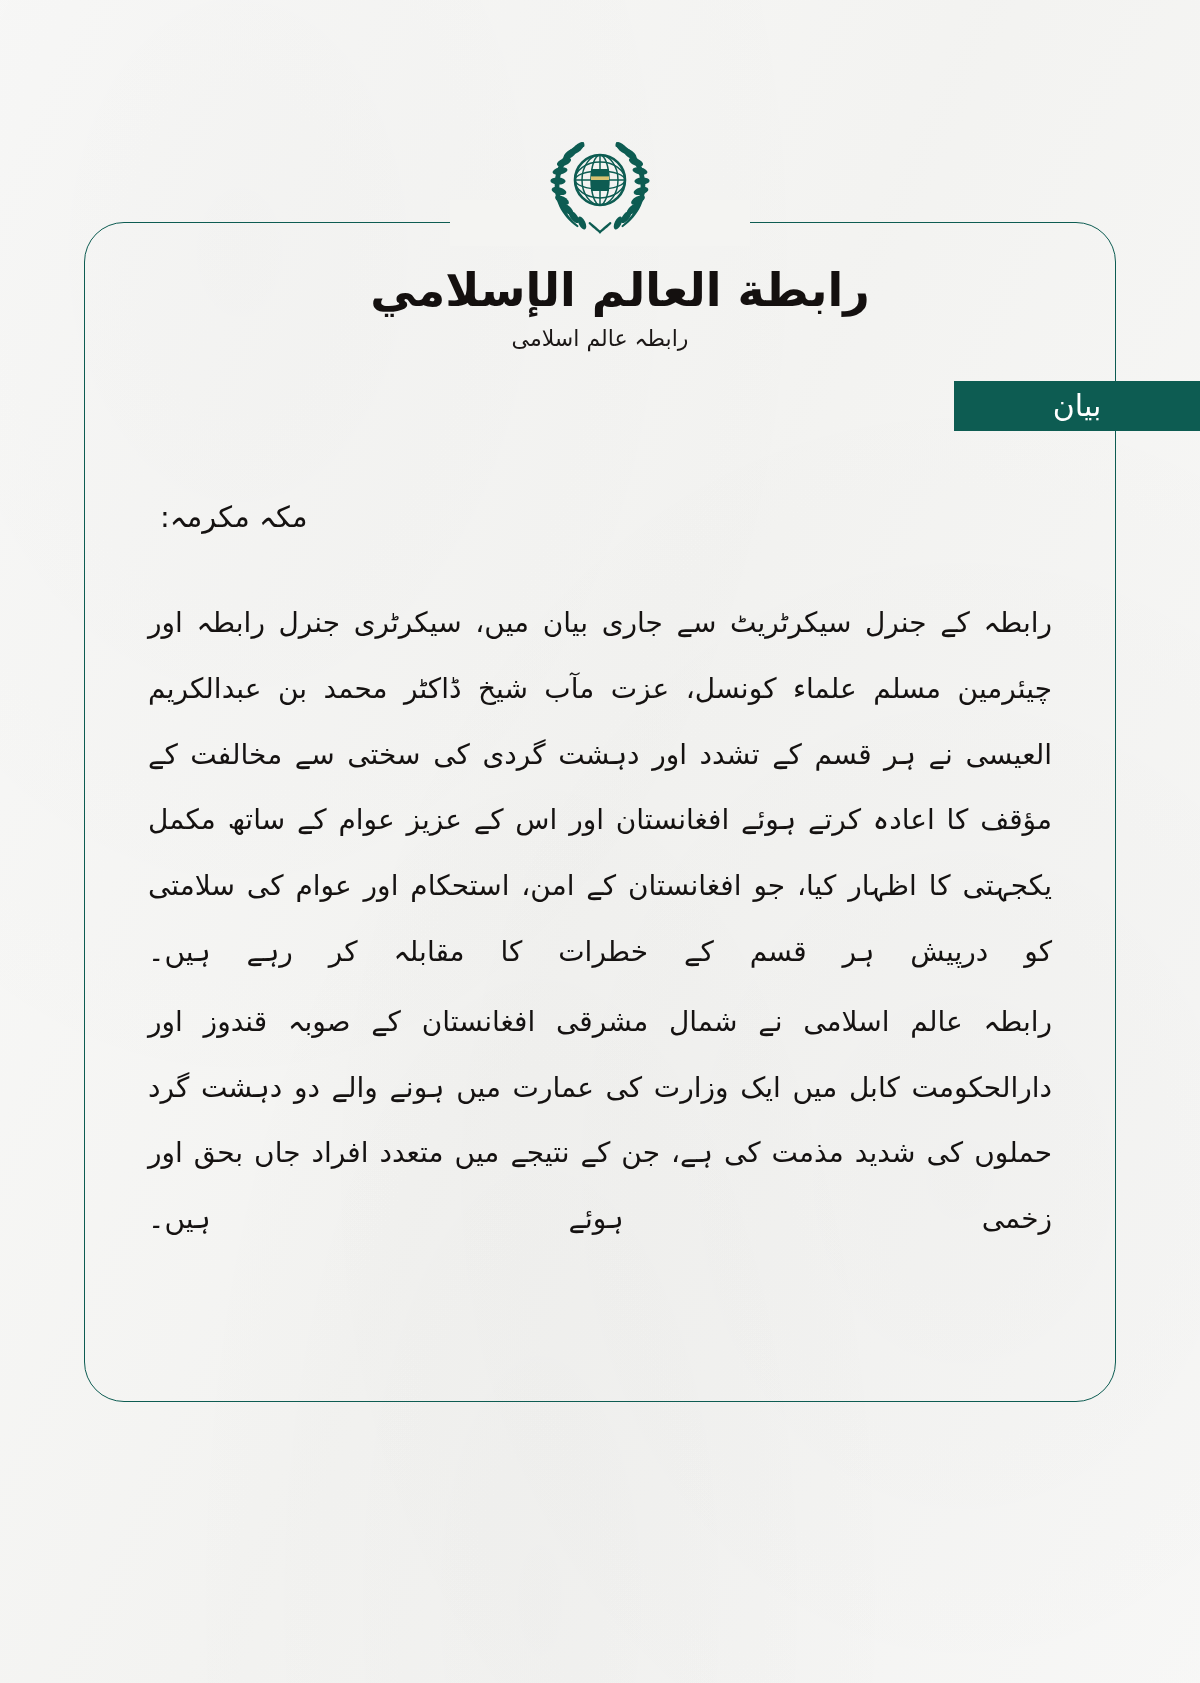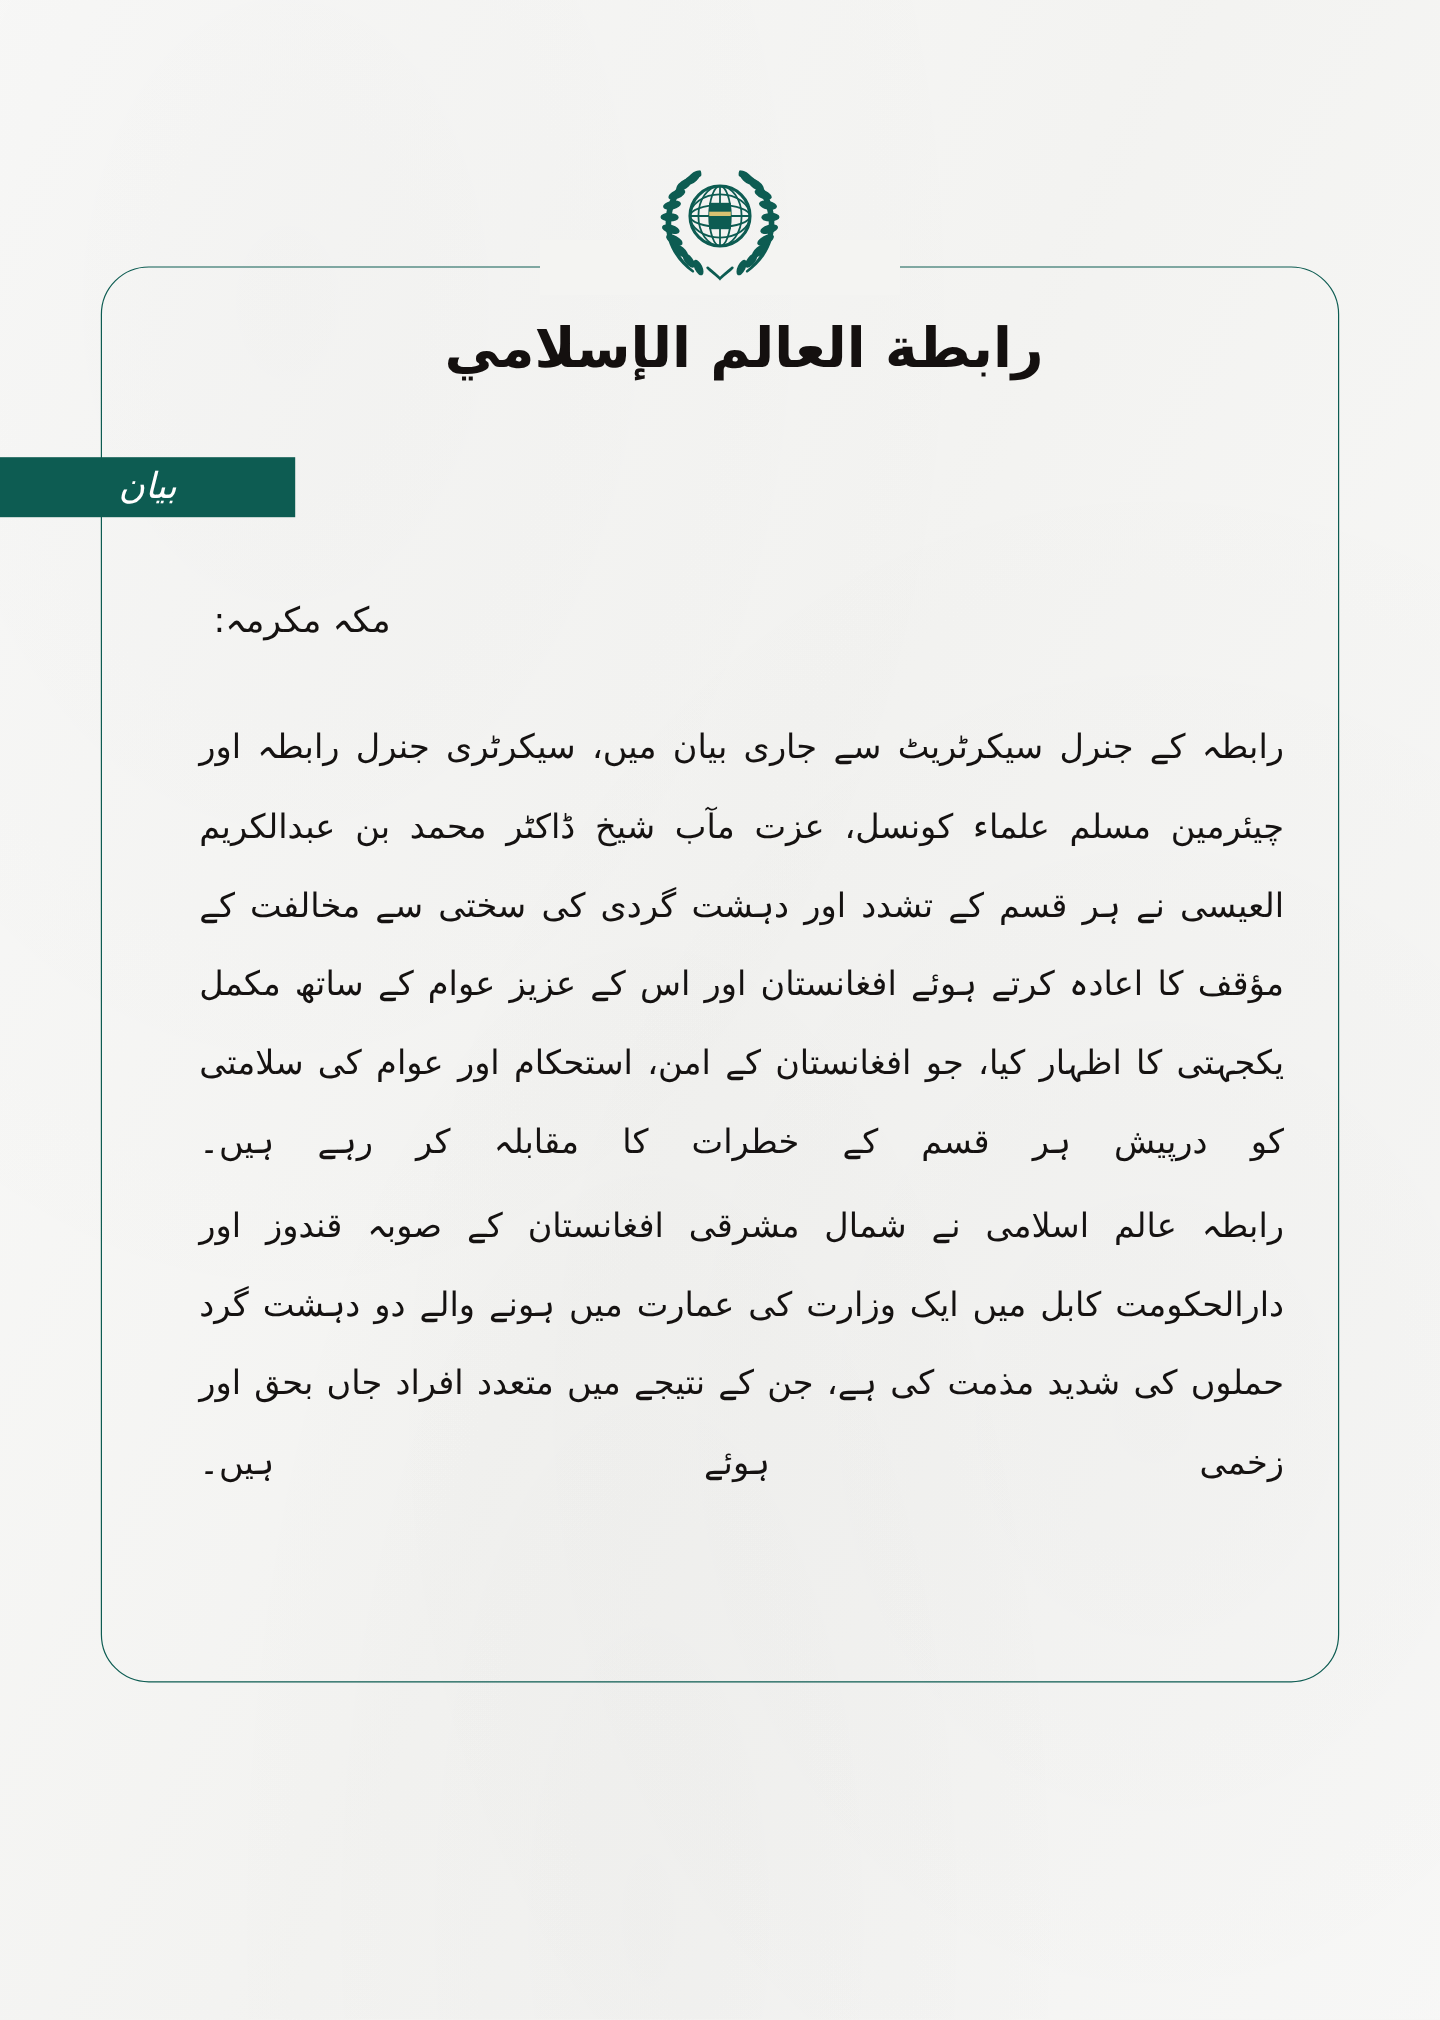--- a/index.html
+++ b/index.html
@@ -104,23 +104,22 @@
     direction: rtl;
   }
 
   
   .banner-wrap {
     position: absolute;
     top: 381px;
     left: 0;
     right: 0;
     display: flex;
-    justify-content: flex-end;
+    justify-content: flex-start;
     z-index: 5;
-    font-style: italic;
   }
   .banner {
     background: #0d5c52;
     width: 246px;
     height: 50px;
     display: flex;
     align-items: center;
     justify-content: center;
   }
   .banner-label {
@@ -135,21 +134,20 @@
   
   .body-area {
     position: absolute;
     top: 500px;
     left: 148px;
     width: 904px;
     z-index: 5;
     direction: rtl;
     text-align: justify;
     text-align-last: justify;
-    margin-left: 18px;
   }
   .dateline {
     font-family: "DejaVu Sans", sans-serif;
     font-size: 29px;
     color: #151211;
     text-align: left;
     text-align-last: left;
     direction: rtl;
     margin-bottom: 56px;
     padding-left: 12px;
@@ -223,20 +221,21 @@
         <line x1="0" y1="-25" x2="0" y2="25" stroke="#0d5c52" stroke-width="1.5"></line>
 
         <rect x="-9" y="-11" width="18" height="22" fill="#0d5c52"></rect>
         <rect x="-9" y="-3.6" width="18" height="3.6" fill="#d8c271"></rect>
       </g>
     </svg>
   </div>
 
   <div class="header">
     <div class="wordmark-ar">رابطة العالم الإسلامي</div>
+    <div class="wordmark-ur">رابطہ عالم اسلامی</div>
   </div>
 
   <div class="banner-wrap">
     <div class="banner">
       <span class="banner-label">بیان</span>
     </div>
   </div>
 
   <div class="body-area">
     <div class="dateline">مکہ مکرمہ:</div>

